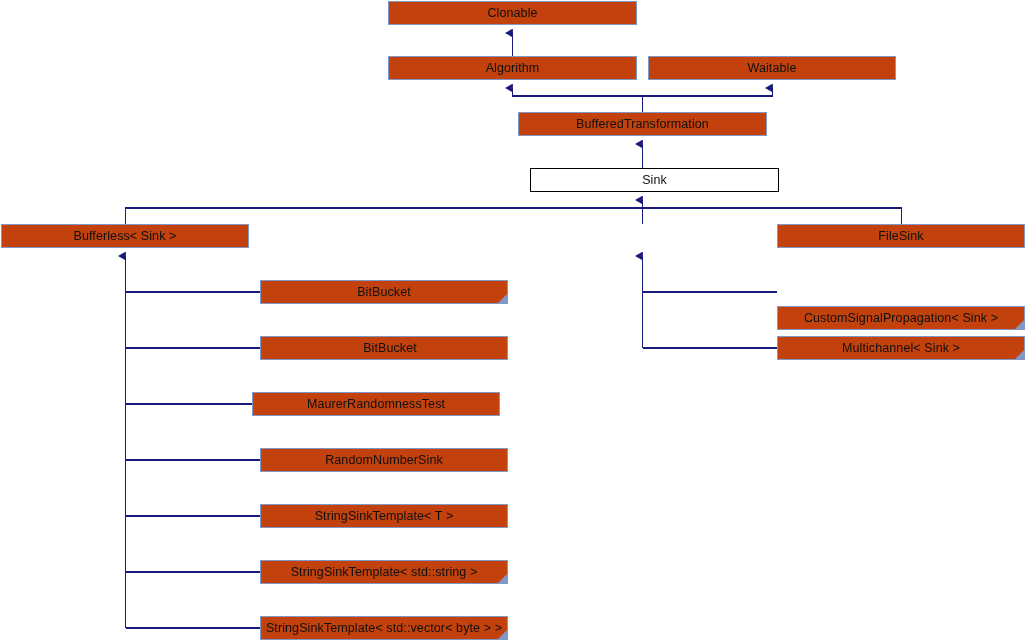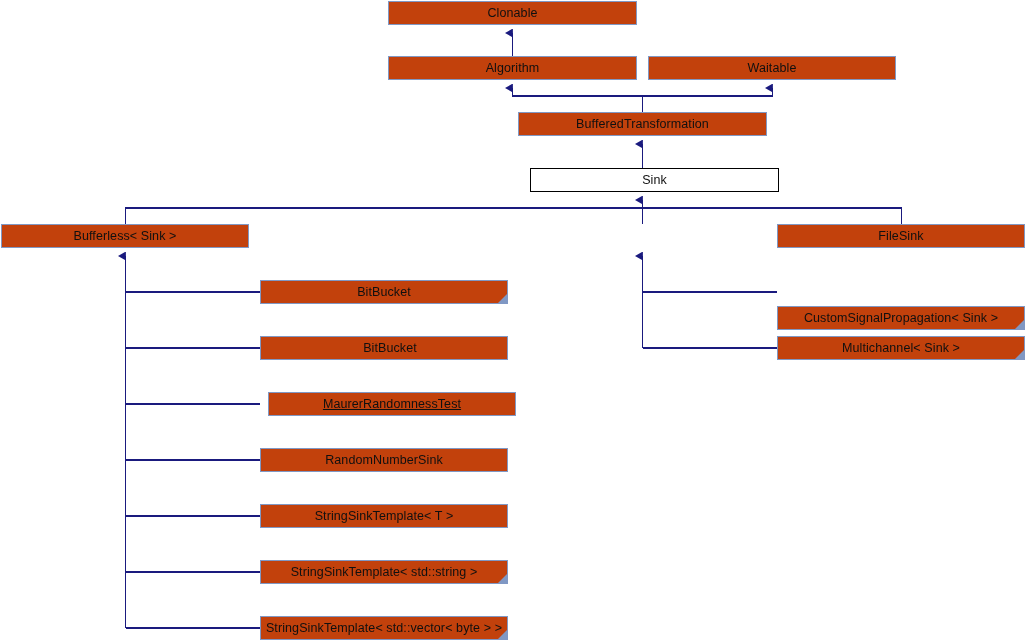--- a/index.html
+++ b/index.html
@@ -131,21 +131,21 @@
   </div>
 
   <div class="node" style="left:260px; top:336px; width:248px;padding-left:12px;">
     <span>BitBucket</span>
   </div>
 
   <div class="node folded" style="left:777px; top:336px; width:248px;">
     <span>Multichannel&lt; Sink &gt;</span>
   </div>
 
-  <div class="node" style="left:268px; top:392px; width:248px;text-decoration:underline;">
+  <div class="node" style="left:252px; top:392px; width:248px;">
     <span>MaurerRandomnessTest</span>
   </div>
 
   <div class="node" style="left:260px; top:448px; width:248px;">
     <span>RandomNumberSink</span>
   </div>
 
   <div class="node" style="left:260px; top:504px; width:248px;">
     <span>StringSinkTemplate&lt; T &gt;</span>
   </div>

